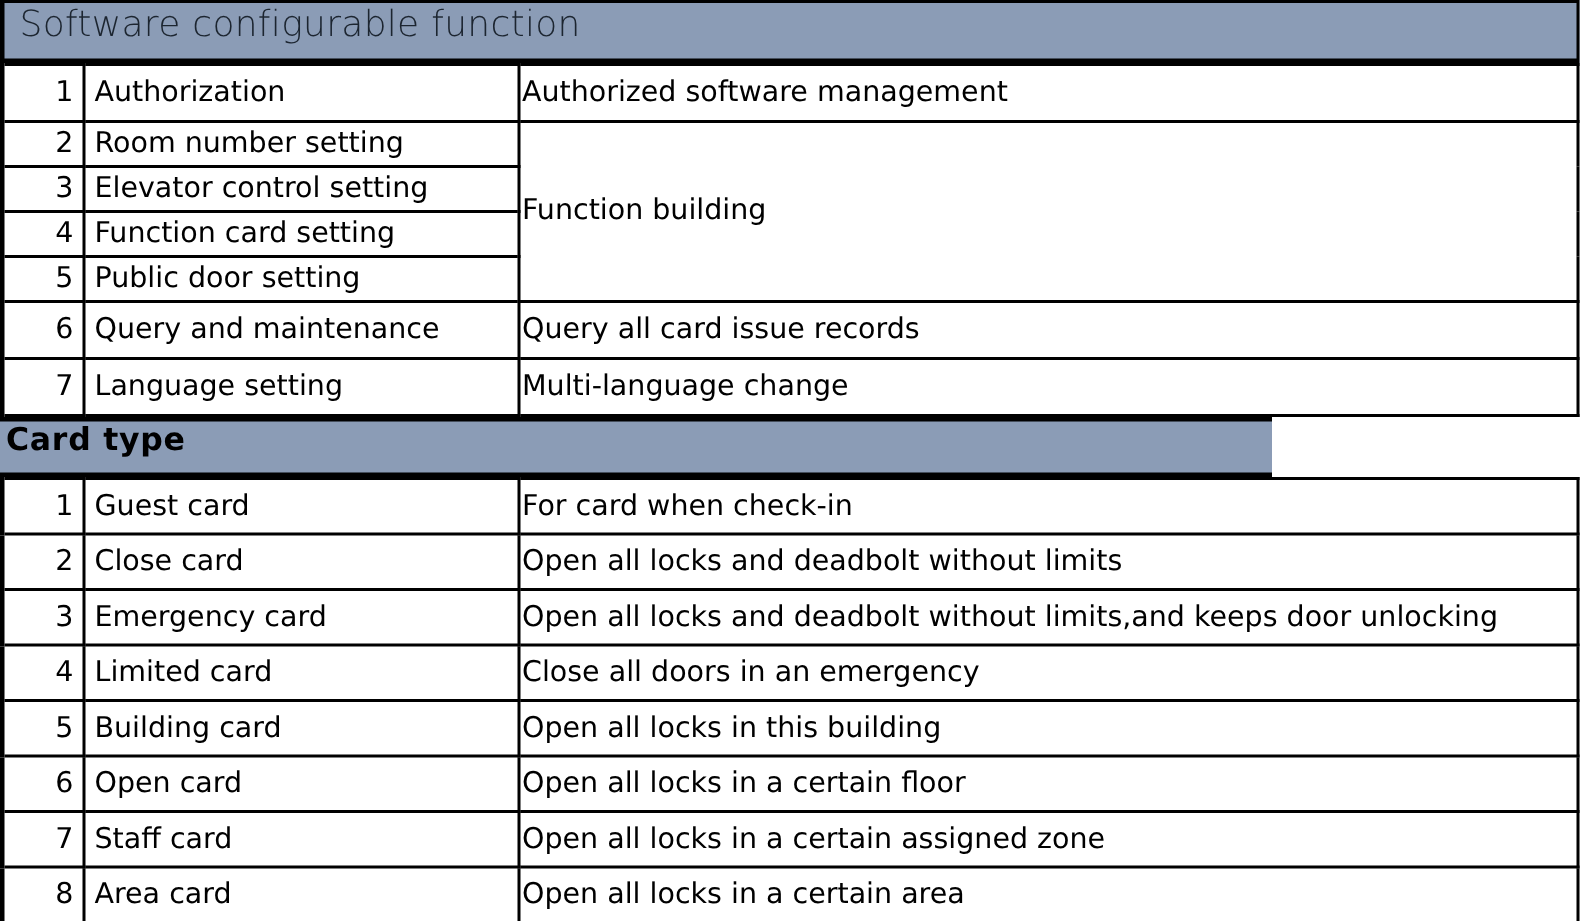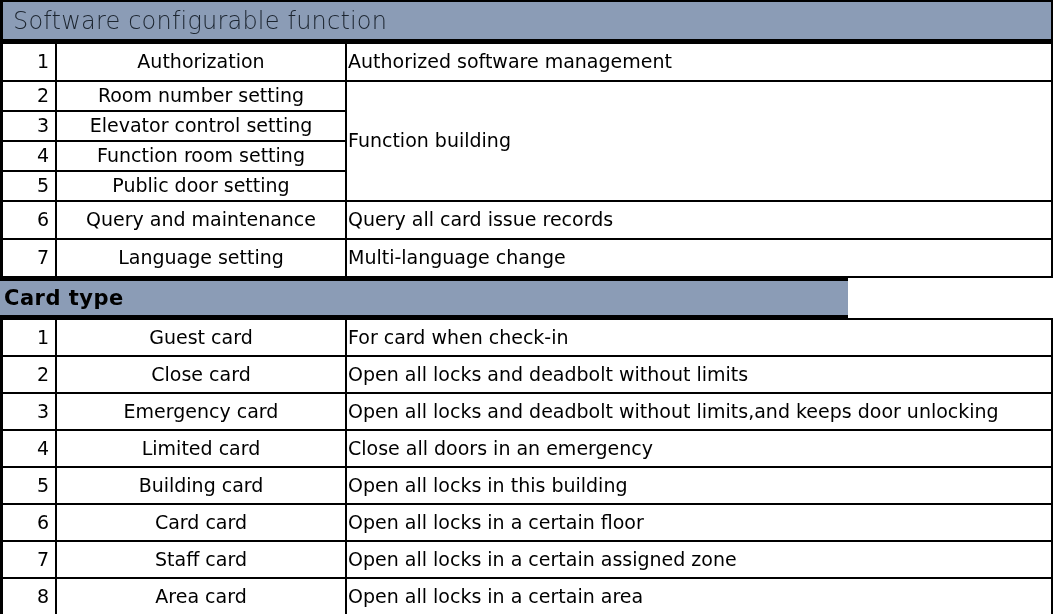--- a/index.html
+++ b/index.html
@@ -23,21 +23,20 @@
 
   
   .banner {
     box-sizing: border-box;
     background: #8b9cb6;
     border-top: 3px solid #000000;
     border-bottom: 3px solid #000000;
     border-left: 3px solid #000000;
     border-right: 2px solid #000000;
     display: flex;
-    align-items: center;
     padding-left: 10px;
   }
   .banner-1 {
     height: 42px;
     width: 1053px;
     border-top: 2px solid #000000;
   }
   .banner-1 .banner-text {
     font-family: "DejaVu Sans", sans-serif;
     font-size: 24px;
@@ -84,21 +83,20 @@
   table.grid td.num {
     width: 46px;
     text-align: right;
     padding-right: 6px;
     padding-left: 0;
     font-size: 19px;
     border-left: 3px solid #000000;
   }
   table.grid td.name {
     width: 276px;
-    text-align: center;
   }
   table.grid td.desc {
     text-align: left;
     padding-left: 1px;
     border-right: 2px solid #000000;
   }
 
   
   table.t1 tr.thin td.num,
   table.t1 tr.thin td.name {
@@ -130,21 +128,21 @@
         <td class="num">2</td>
         <td class="name">Room number setting</td>
         <td class="desc" rowspan="4">Function building</td>
       </tr>
       <tr class="h-short thin">
         <td class="num">3</td>
         <td class="name">Elevator control setting</td>
       </tr>
       <tr class="h-short thin">
         <td class="num">4</td>
-        <td class="name">Function room setting</td>
+        <td class="name">Function card setting</td>
       </tr>
       <tr class="h-short thin">
         <td class="num">5</td>
         <td class="name">Public door setting</td>
       </tr>
 
       <tr class="h-tall">
         <td class="num">6</td>
         <td class="name">Query and maintenance</td>
         <td class="desc">Query all card issue records</td>
@@ -183,21 +181,21 @@
         <td class="name">Limited card</td>
         <td class="desc">Close all doors in an emergency</td>
       </tr>
       <tr class="h-row">
         <td class="num">5</td>
         <td class="name">Building card</td>
         <td class="desc">Open all locks in this building</td>
       </tr>
       <tr class="h-row">
         <td class="num">6</td>
-        <td class="name">Card card</td>
+        <td class="name">Open card</td>
         <td class="desc">Open all locks in a certain floor</td>
       </tr>
       <tr class="h-row">
         <td class="num">7</td>
         <td class="name">Staff card</td>
         <td class="desc">Open all locks in a certain assigned zone</td>
       </tr>
       <tr class="h-row">
         <td class="num">8</td>
         <td class="name">Area card</td>

